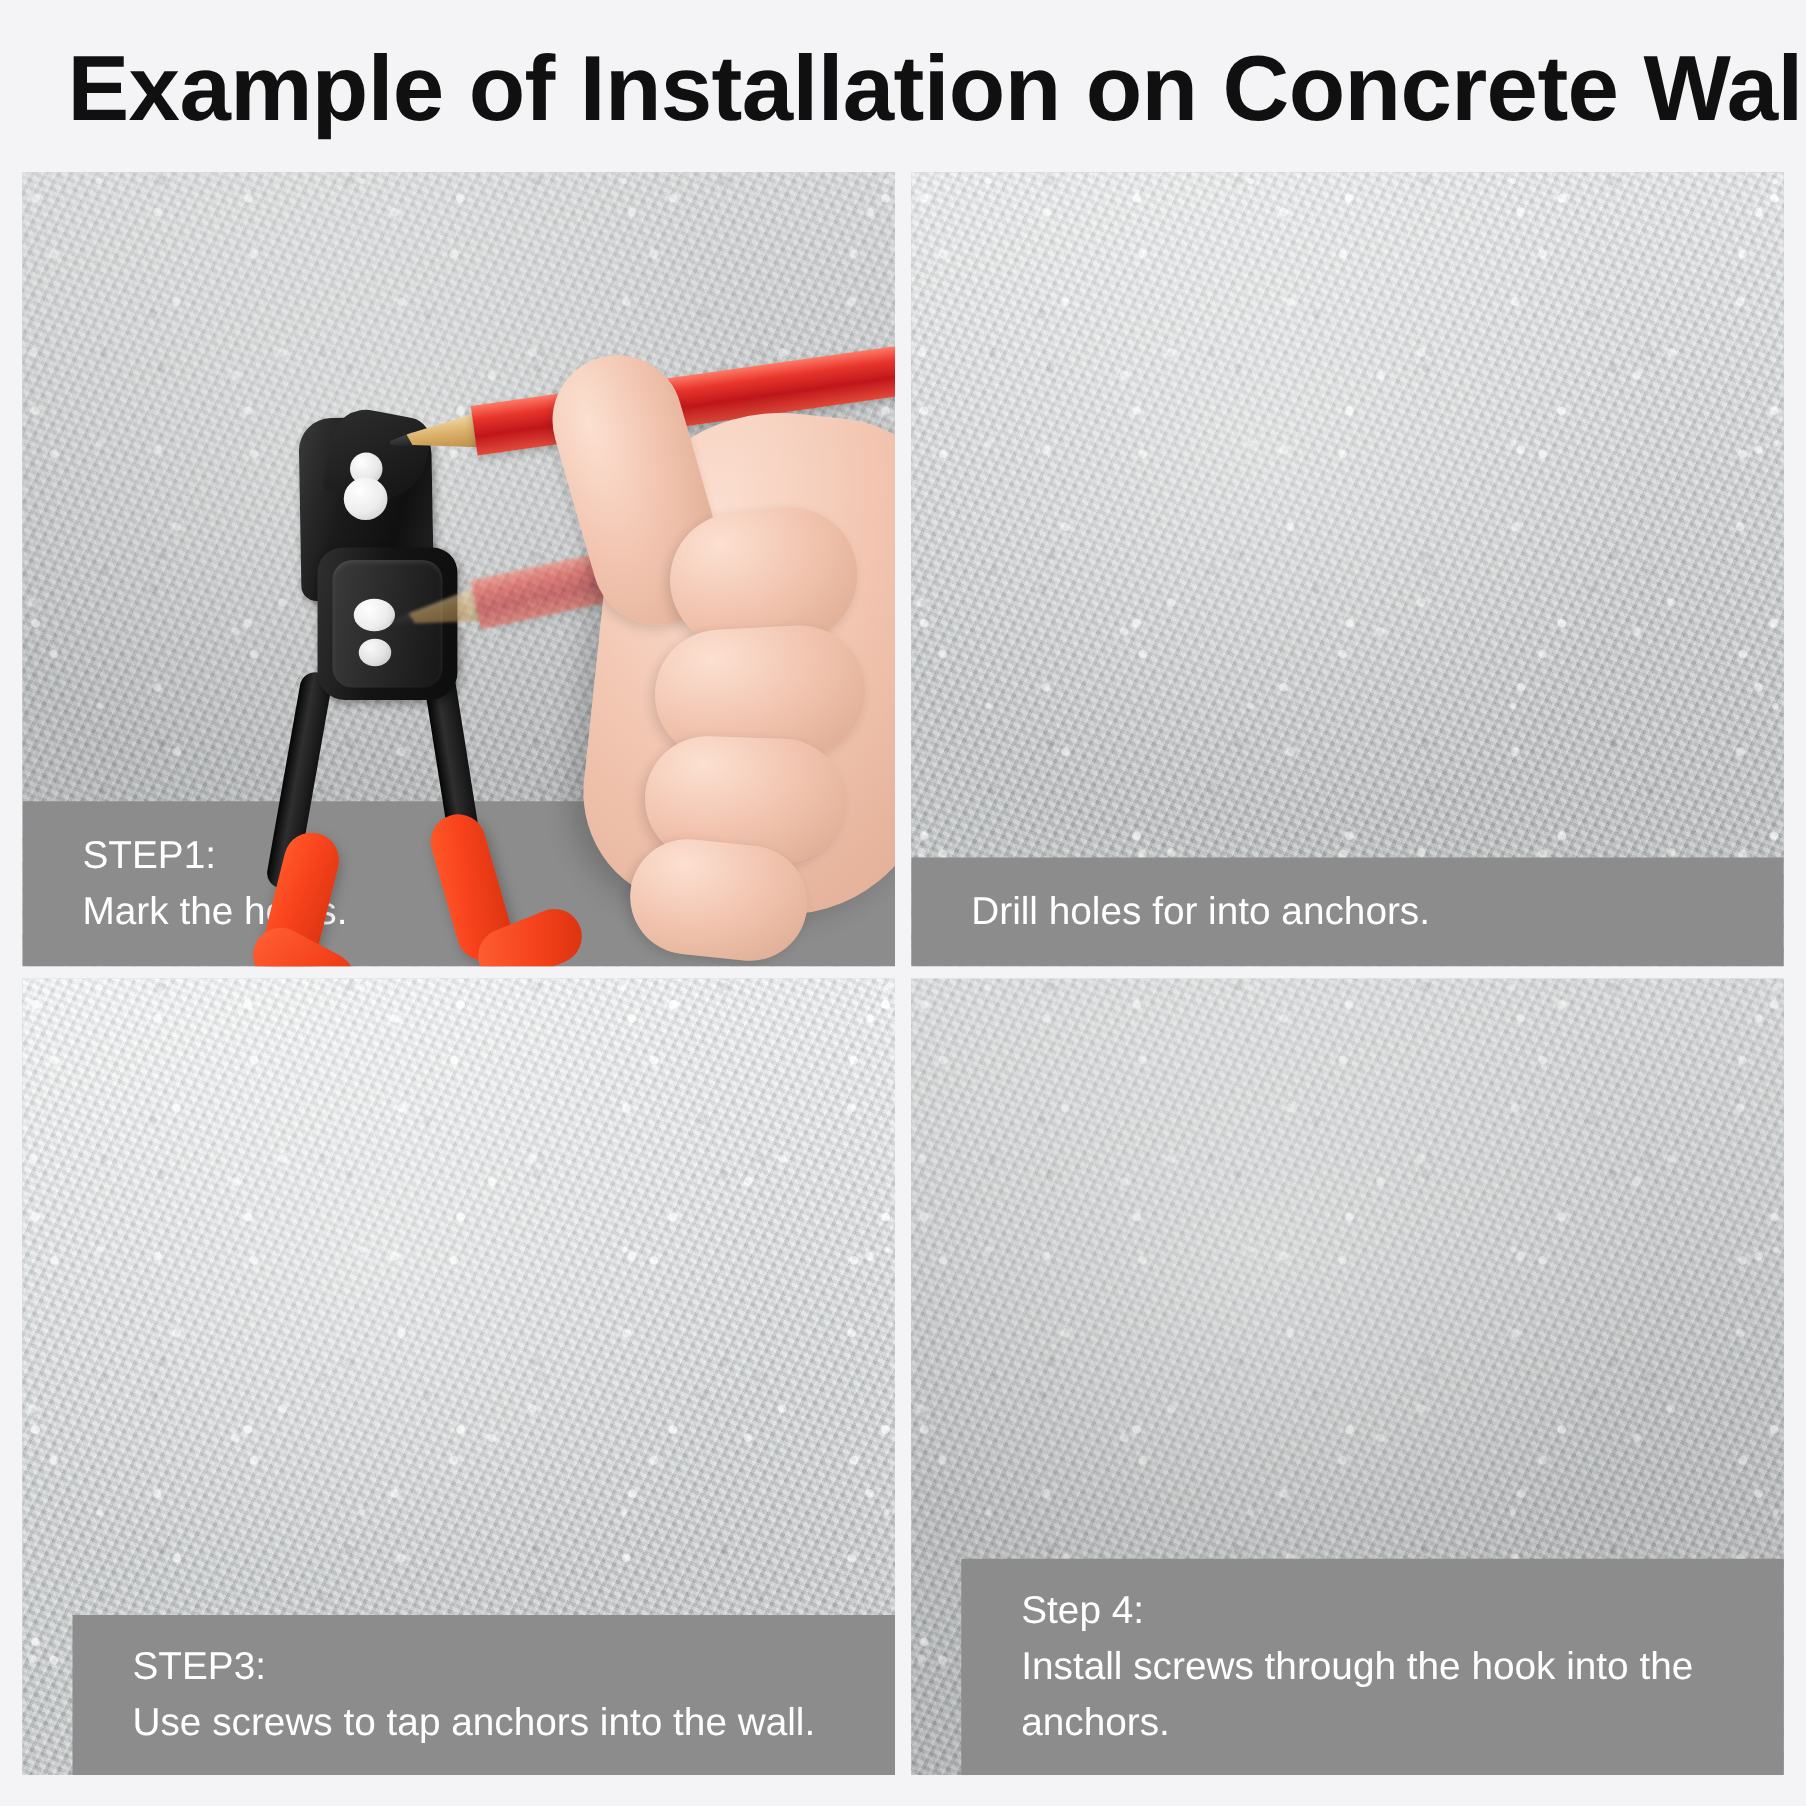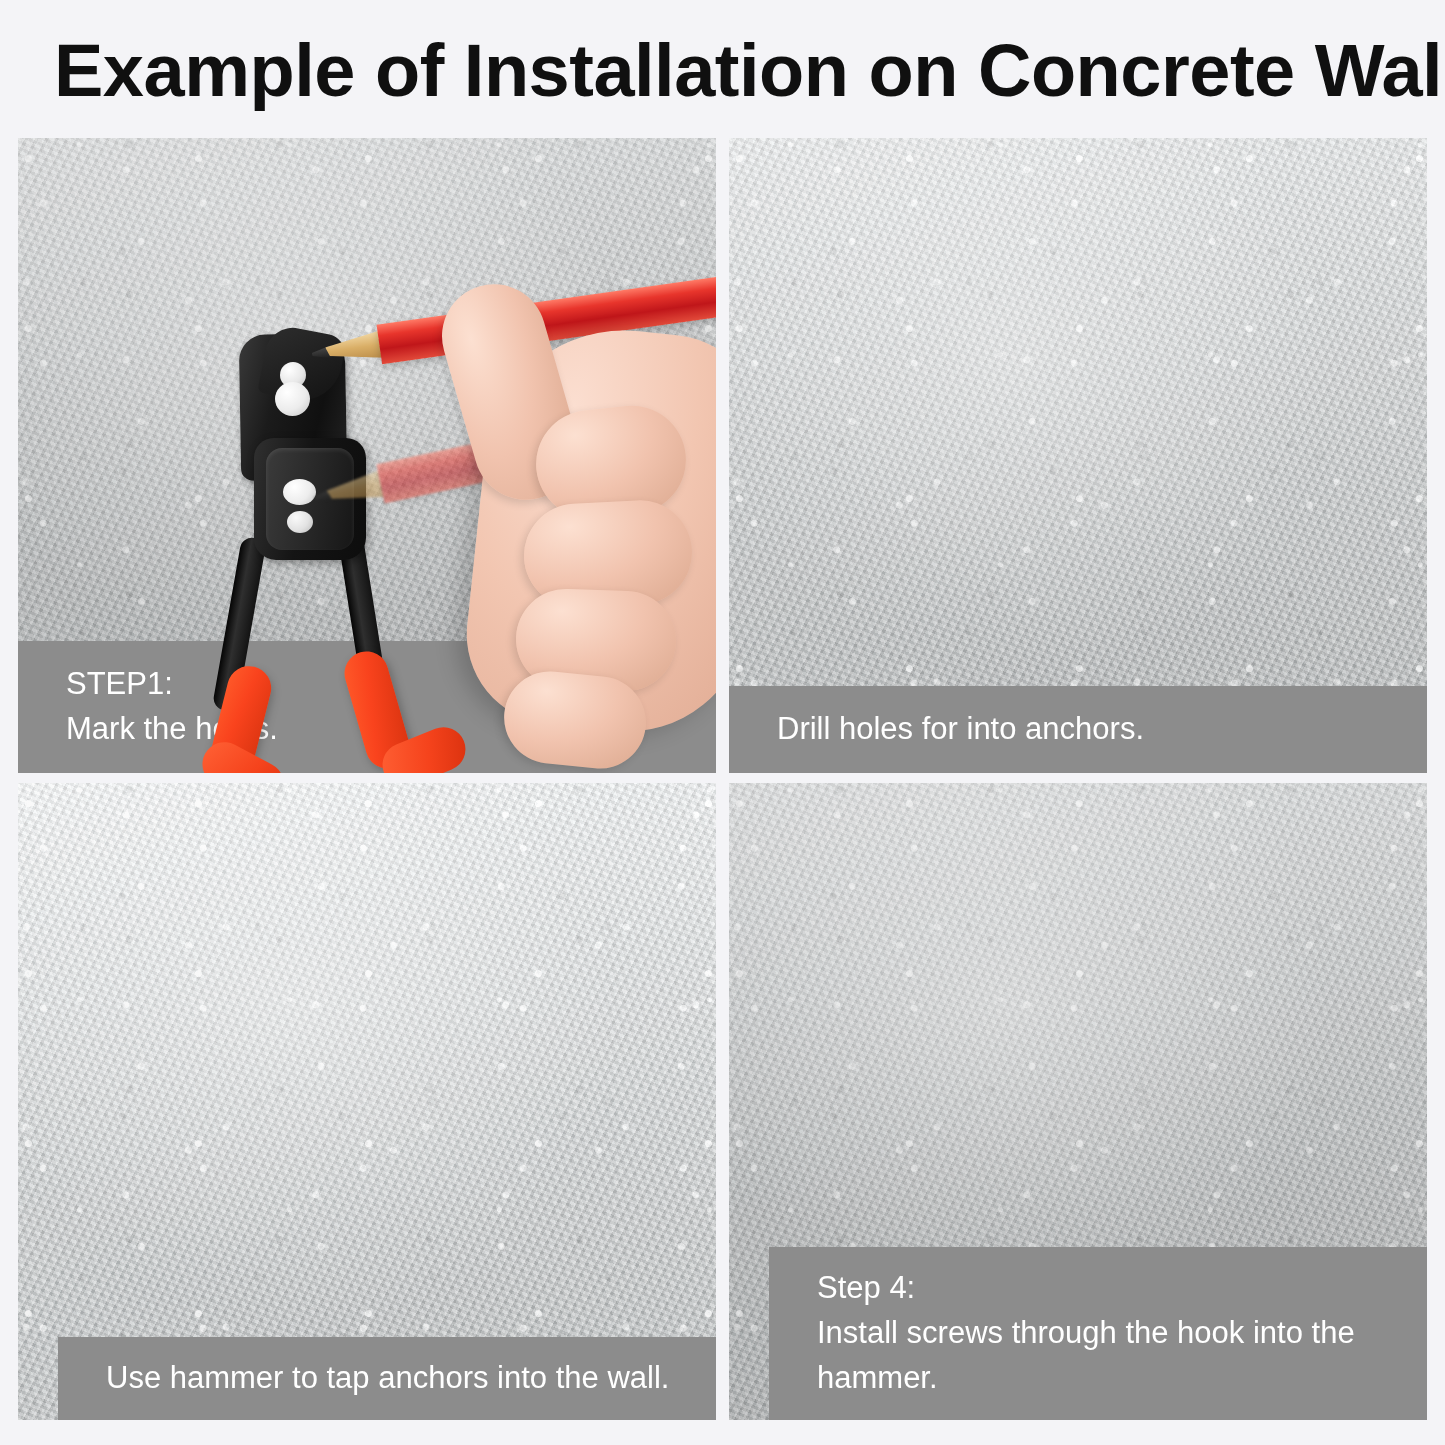--- a/index.html
+++ b/index.html
@@ -353,31 +353,32 @@
     </div>
 
     <div class="panel">
       <div class="photo">
         <div class="wall lighter"></div>
         <div class="vignette"></div>
 
       </div>
 
       <div class="caption tall">
-        <span class="cap-text">Use hammer to tap anchors into the wall.</span>
+        <span class="cap-label">STEP3:</span>
+        <span class="cap-text">Use screws to tap anchors into the wall.</span>
       </div>
     </div>
 
     <div class="panel">
       <div class="photo">
         <div class="wall"></div>
         <div class="vignette"></div>
 
       </div>
 
       <div class="caption tall">
         <span class="cap-label">Step 4:</span>
-        <span class="cap-text">Install screws through the hook into the hammer.</span>
+        <span class="cap-text">Install screws through the hook into the anchors.</span>
       </div>
     </div>
 
   </div>
 </div>
 
 </body></html>

